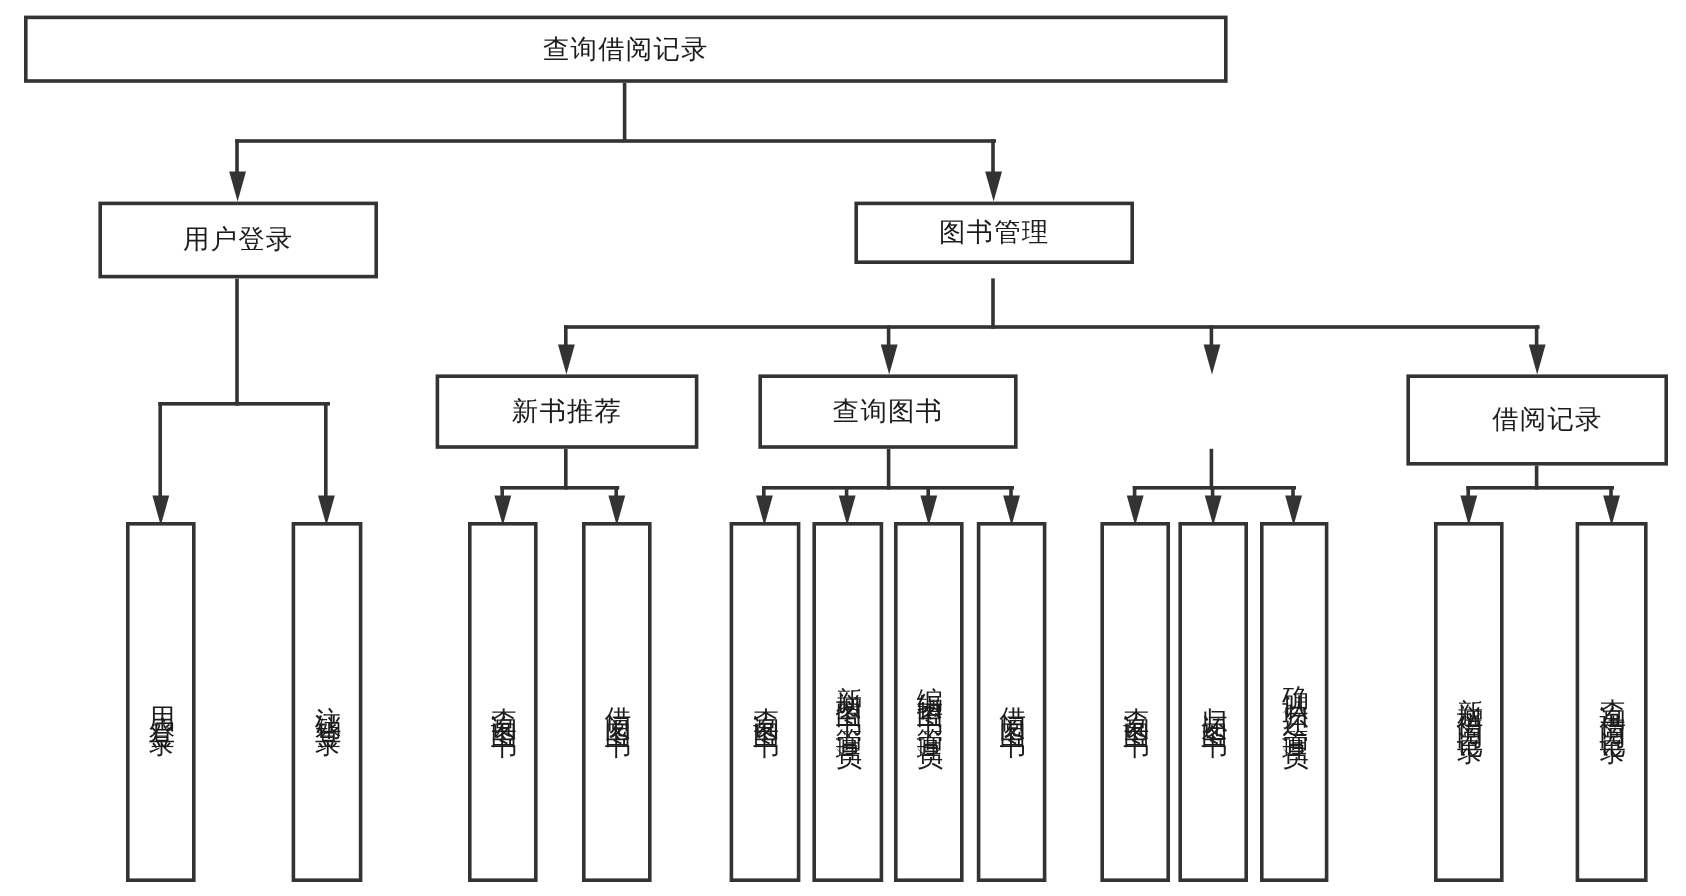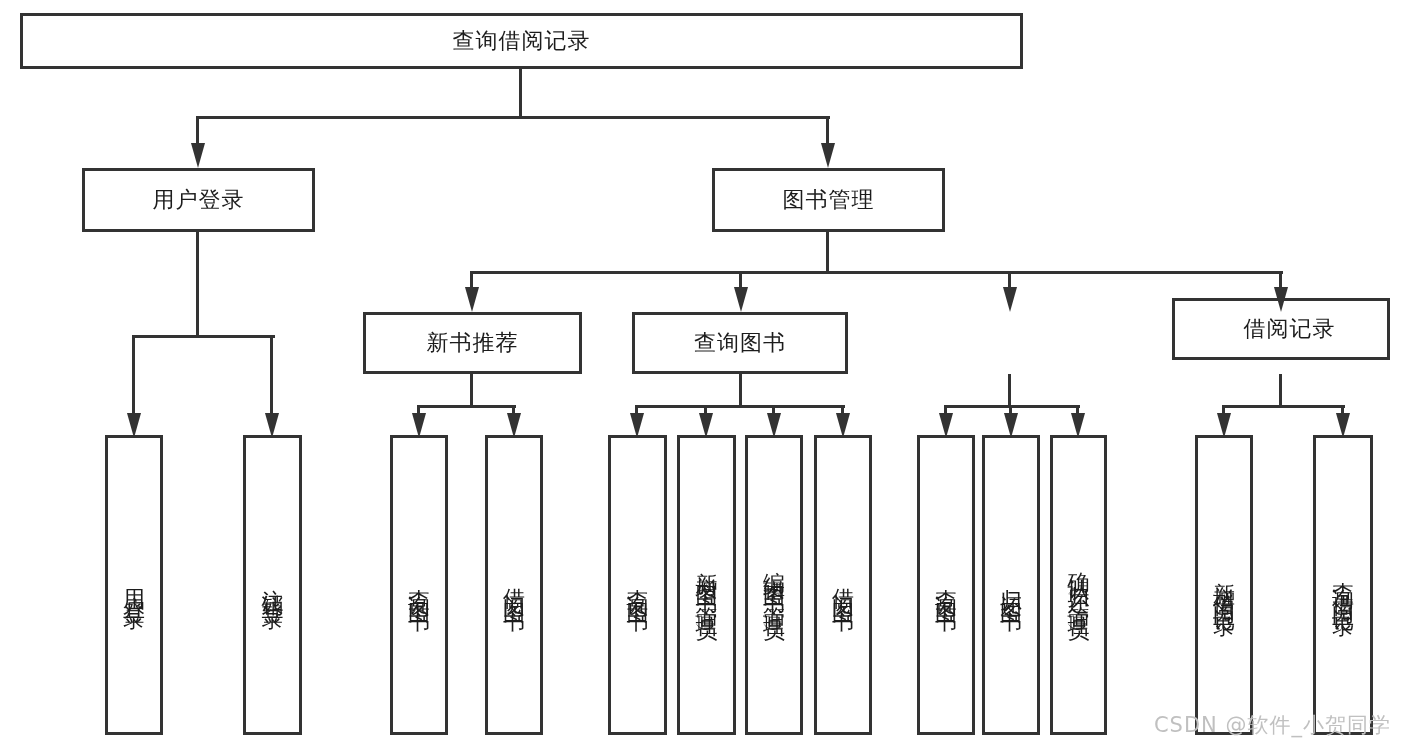--- a/index.html
+++ b/index.html
@@ -118,39 +118,38 @@
   <div class="arrowhead" style="left:836px; top:413px;"></div>
   <div class="arrowhead" style="left:939px; top:413px;"></div>
   <div class="arrowhead" style="left:1004px; top:413px;"></div>
   <div class="arrowhead" style="left:1071px; top:413px;"></div>
   <div class="arrowhead" style="left:1217px; top:413px;"></div>
   <div class="arrowhead" style="left:1336px; top:413px;"></div>
 
   <div class="node" style="left:20px; top:13px; width:1003px; height:56px;">查询借阅记录</div>
 
   <div class="node" style="left:82px; top:168px; width:233px; height:64px;">用户登录</div>
-  <div class="node" style="left:712px; top:168px; width:233px; height:64px;">图书管理</div>
+  <div class="node" style="left:712px; top:168px; width:233px; height:52px;">图书管理</div>
 
   <div class="node" style="left:363px; top:312px; width:219px; height:62px;">新书推荐</div>
   <div class="node" style="left:632px; top:312px; width:216px; height:62px;">查询图书</div>
-  <div class="node" style="left:1172px; top:298px; width:218px; height:62px;padding-left:17px;">借阅记录</div>
+  <div class="node" style="left:1172px; top:312px; width:218px; height:76px;padding-left:17px;">借阅记录</div>
 
   <div class="node vnode" style="left:105px; top:435px; width:58px; height:300px;">用户登录</div>
   <div class="node vnode" style="left:243px; top:435px; width:59px; height:300px;">注销登录</div>
 
   <div class="node vnode" style="left:390px; top:435px; width:58px; height:300px;">查询图书</div>
   <div class="node vnode" style="left:485px; top:435px; width:58px; height:300px;">借阅图书</div>
 
   <div class="node vnode" style="left:608px; top:435px; width:59px; height:300px;">查询图书</div>
   <div class="node vnode" style="left:677px; top:435px; width:59px; height:300px;">新增图书（管理员）</div>
   <div class="node vnode" style="left:745px; top:435px; width:58px; height:300px;">编辑图书（管理员）</div>
   <div class="node vnode" style="left:814px; top:435px; width:58px; height:300px;">借阅图书</div>
 
   <div class="node vnode" style="left:917px; top:435px; width:58px; height:300px;">查询图书</div>
   <div class="node vnode" style="left:982px; top:435px; width:58px; height:300px;">归还图书</div>
   <div class="node vnode" style="left:1050px; top:435px; width:57px; height:300px;">确认归还（管理员）</div>
 
   <div class="node vnode" style="left:1195px; top:435px; width:58px; height:300px;">新增借阅记录</div>
   <div class="node vnode" style="left:1313px; top:435px; width:60px; height:300px;">查询借阅记录</div>
 
-  <div class="watermark">CSDN @软件_小贺同学</div>
 
 </div>
 
 </body></html>

